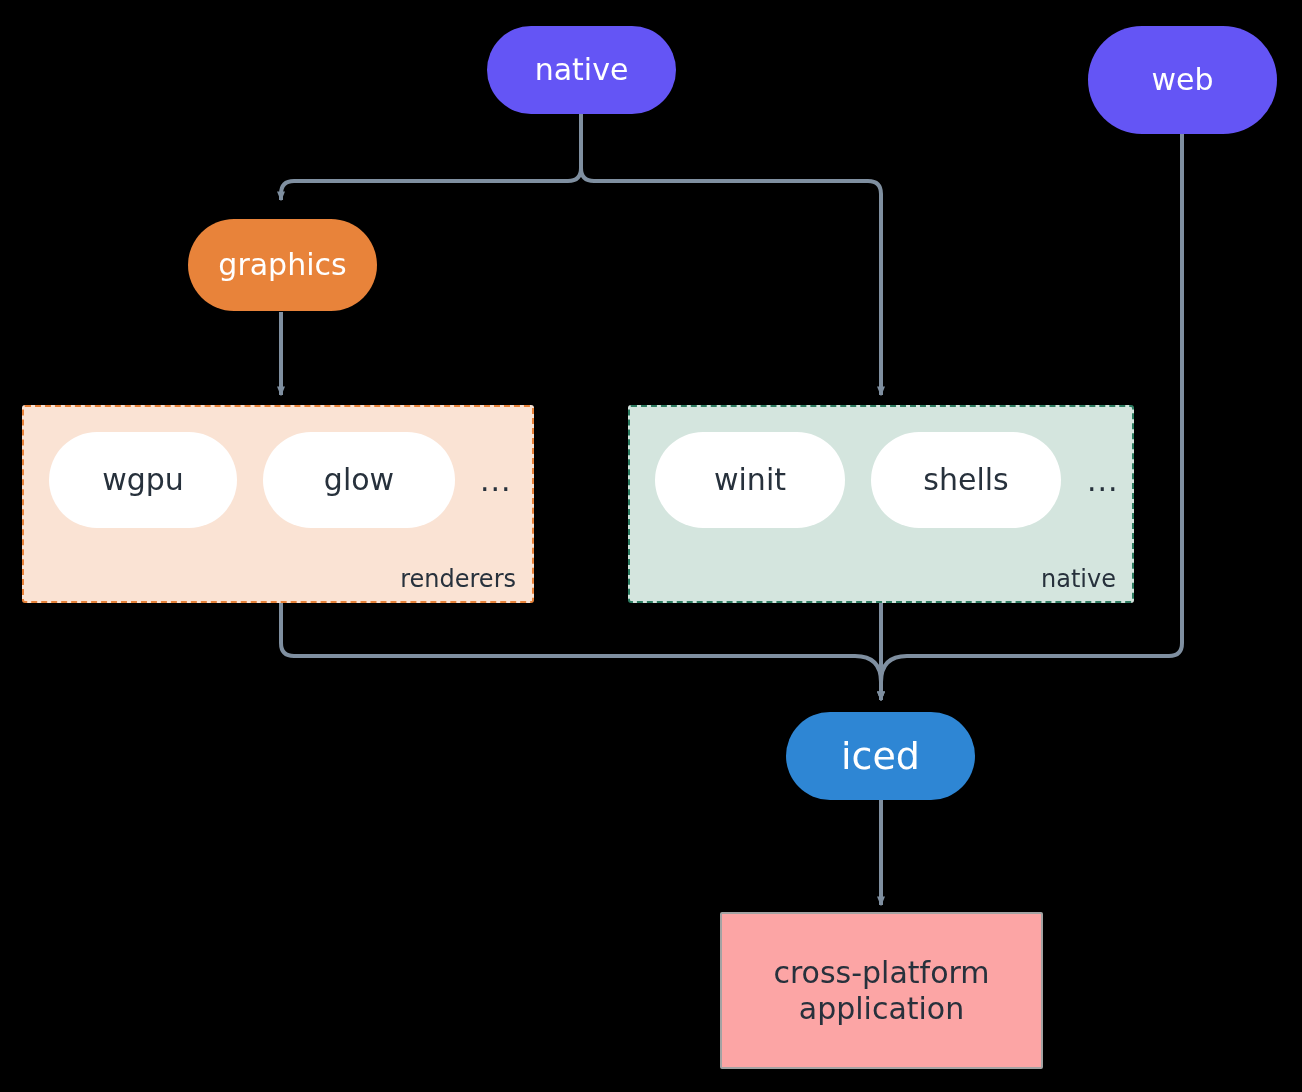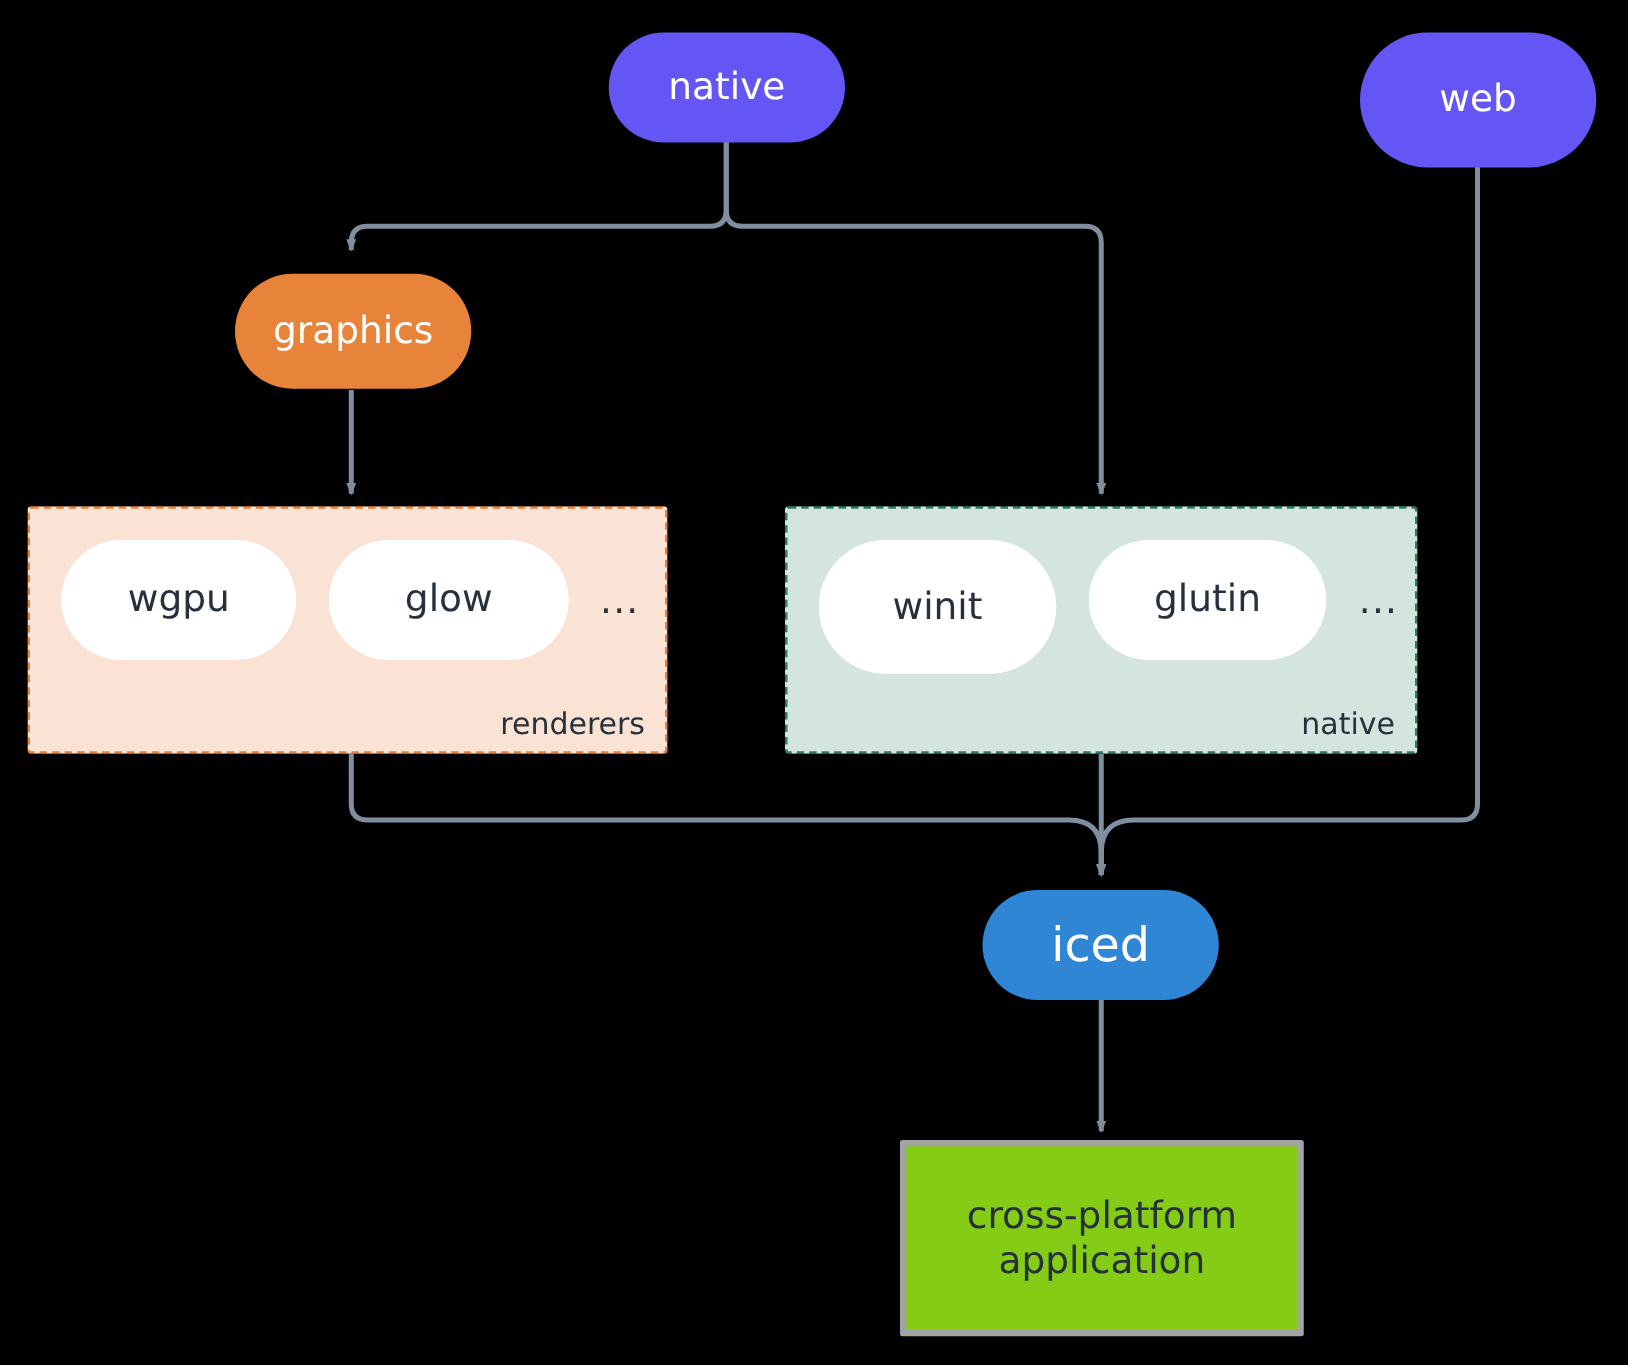--- a/index.html
+++ b/index.html
@@ -51,23 +51,23 @@
     border-radius: 999px;
     font-size: 38px;
   }
   .pill-white {
     background: #FFFFFF;
     color: #27313C;
     border-radius: 999px;
     font-size: 30px;
   }
   .rect-lightblue {
-    background: #84cc16;
+    background: #fca5a5;
     color: #27313C;
-    border: 5px solid #a3a3a3;
+    border: 2px solid #a3a3a3;
     border-radius: 2px;
     font-size: 30px;
     flex-direction: column;
   }
   
   .subgraph {
     position: absolute;
     box-sizing: border-box;
     border-radius: 3px;
   }
@@ -138,25 +138,25 @@
     <span>glow</span>
   </div>
   <div class="node pill-white" style="left:49px; top:432px; width:188px; height:96px;">
     <span>wgpu</span>
   </div>
   <div class="ellipsis" style="left:480px; top:463px;">...</div>
 
   <div class="subgraph shells" style="left:628px; top:405px; width:506px; height:198px;">
     <div class="subgraph-label">native</div>
   </div>
-  <div class="node pill-white" style="left:655px; top:432px; width:190px; height:107px;">
+  <div class="node pill-white" style="left:655px; top:432px; width:190px; height:96px;">
     <span>winit</span>
   </div>
   <div class="node pill-white" style="left:871px; top:432px; width:190px; height:96px;">
-    <span>glutin</span>
+    <span>shells</span>
   </div>
   <div class="ellipsis" style="left:1087px; top:463px;">...</div>
 
   <div class="node pill-purple" style="left:487px; top:26px; width:189px; height:88px;">
     <span>native</span>
   </div>
 
   <div class="node pill-purple" style="left:1088px; top:26px; width:189px; height:108px;">
     <span>web</span>
   </div>

